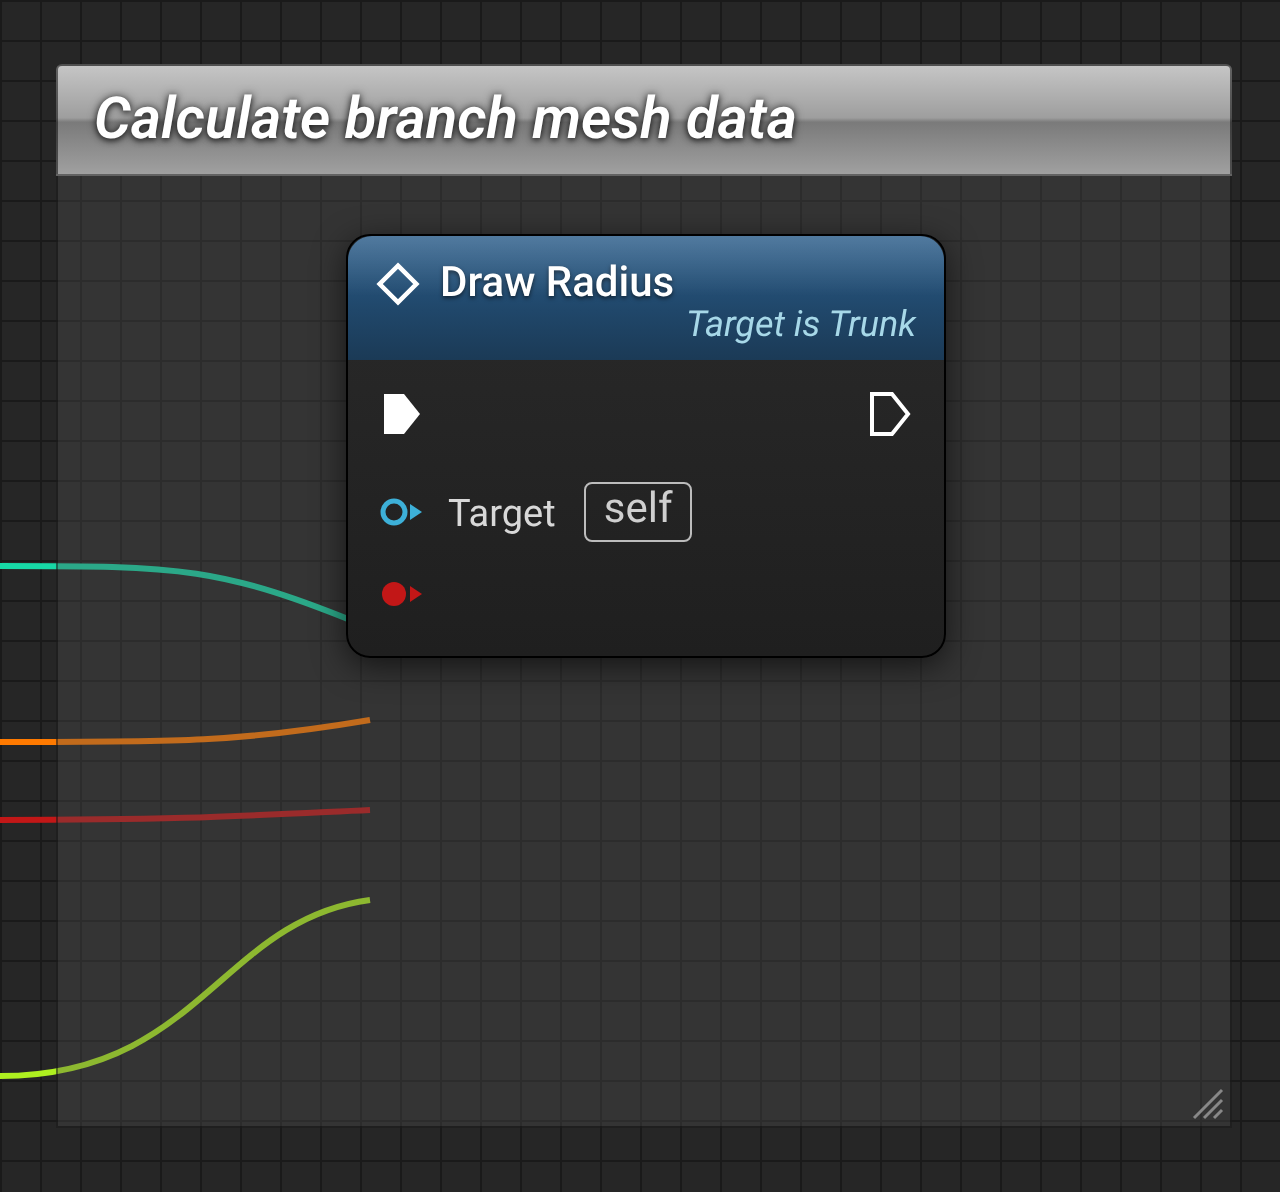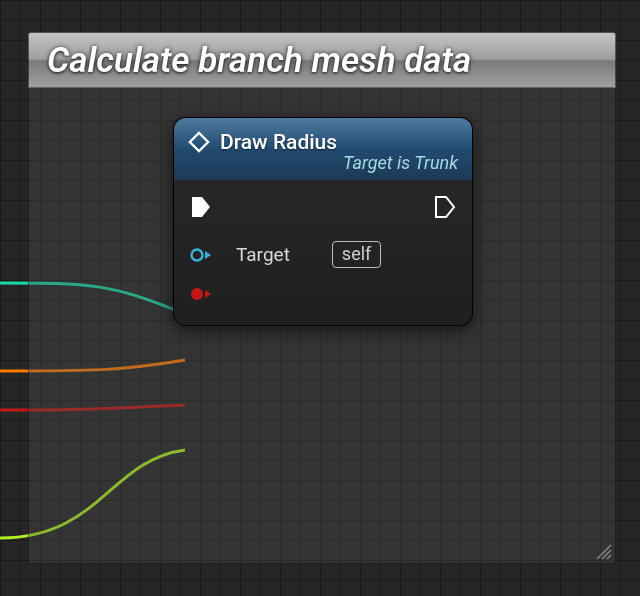--- a/index.html
+++ b/index.html
@@ -31,21 +31,21 @@
       overflow: visible;
     }
     .comment-title {
       height: 56px;
       background: linear-gradient(180deg, #c5c5c5 0%, #9e9e9e 48%, #7a7a7a 52%, #a0a0a0 100%);
       border-radius: 3px 3px 0 0;
       display: flex;
       align-items: center;
       padding-left: 18px;
       color: #fff;
-      font-size: 35px;
+      font-size: 29px;
       font-style: italic;
       font-weight: 600;
       text-shadow: 0 1px 3px rgba(0,0,0,0.7), 0 0 5px rgba(0,0,0,0.5);
       border: 1px solid rgba(0,0,0,0.5);
     }
     .comment-body {
       position: absolute;
       top: 56px;
       left: 0;
       right: 0;
@@ -121,35 +121,35 @@
     .exec-row {
       display: flex;
       align-items: center;
       justify-content: space-between;
       padding: 4px 4px 12px 4px;
       margin-bottom: 2px;
     }
     .input-row {
       display: flex;
       align-items: center;
-      gap: 24px;
+      gap: 12px;
       padding: 6px 4px;
       min-height: 32px;
     }
     .pin-label {
       color: #d8d8d8;
       font-size: 19px;
     }
     .self-badge {
       border: 1px solid #bcbcbc;
       border-radius: 4px;
       padding: 1px 9px 3px 9px;
       color: #cfcfcf;
-      font-size: 18px;
-      margin-left: 18px;
+      font-size: 21px;
+      margin-left: 2px;
     }
     .pin {
       width: 22px;
       height: 22px;
       flex-shrink: 0;
       display: flex;
       align-items: center;
       justify-content: center;
     }
     

